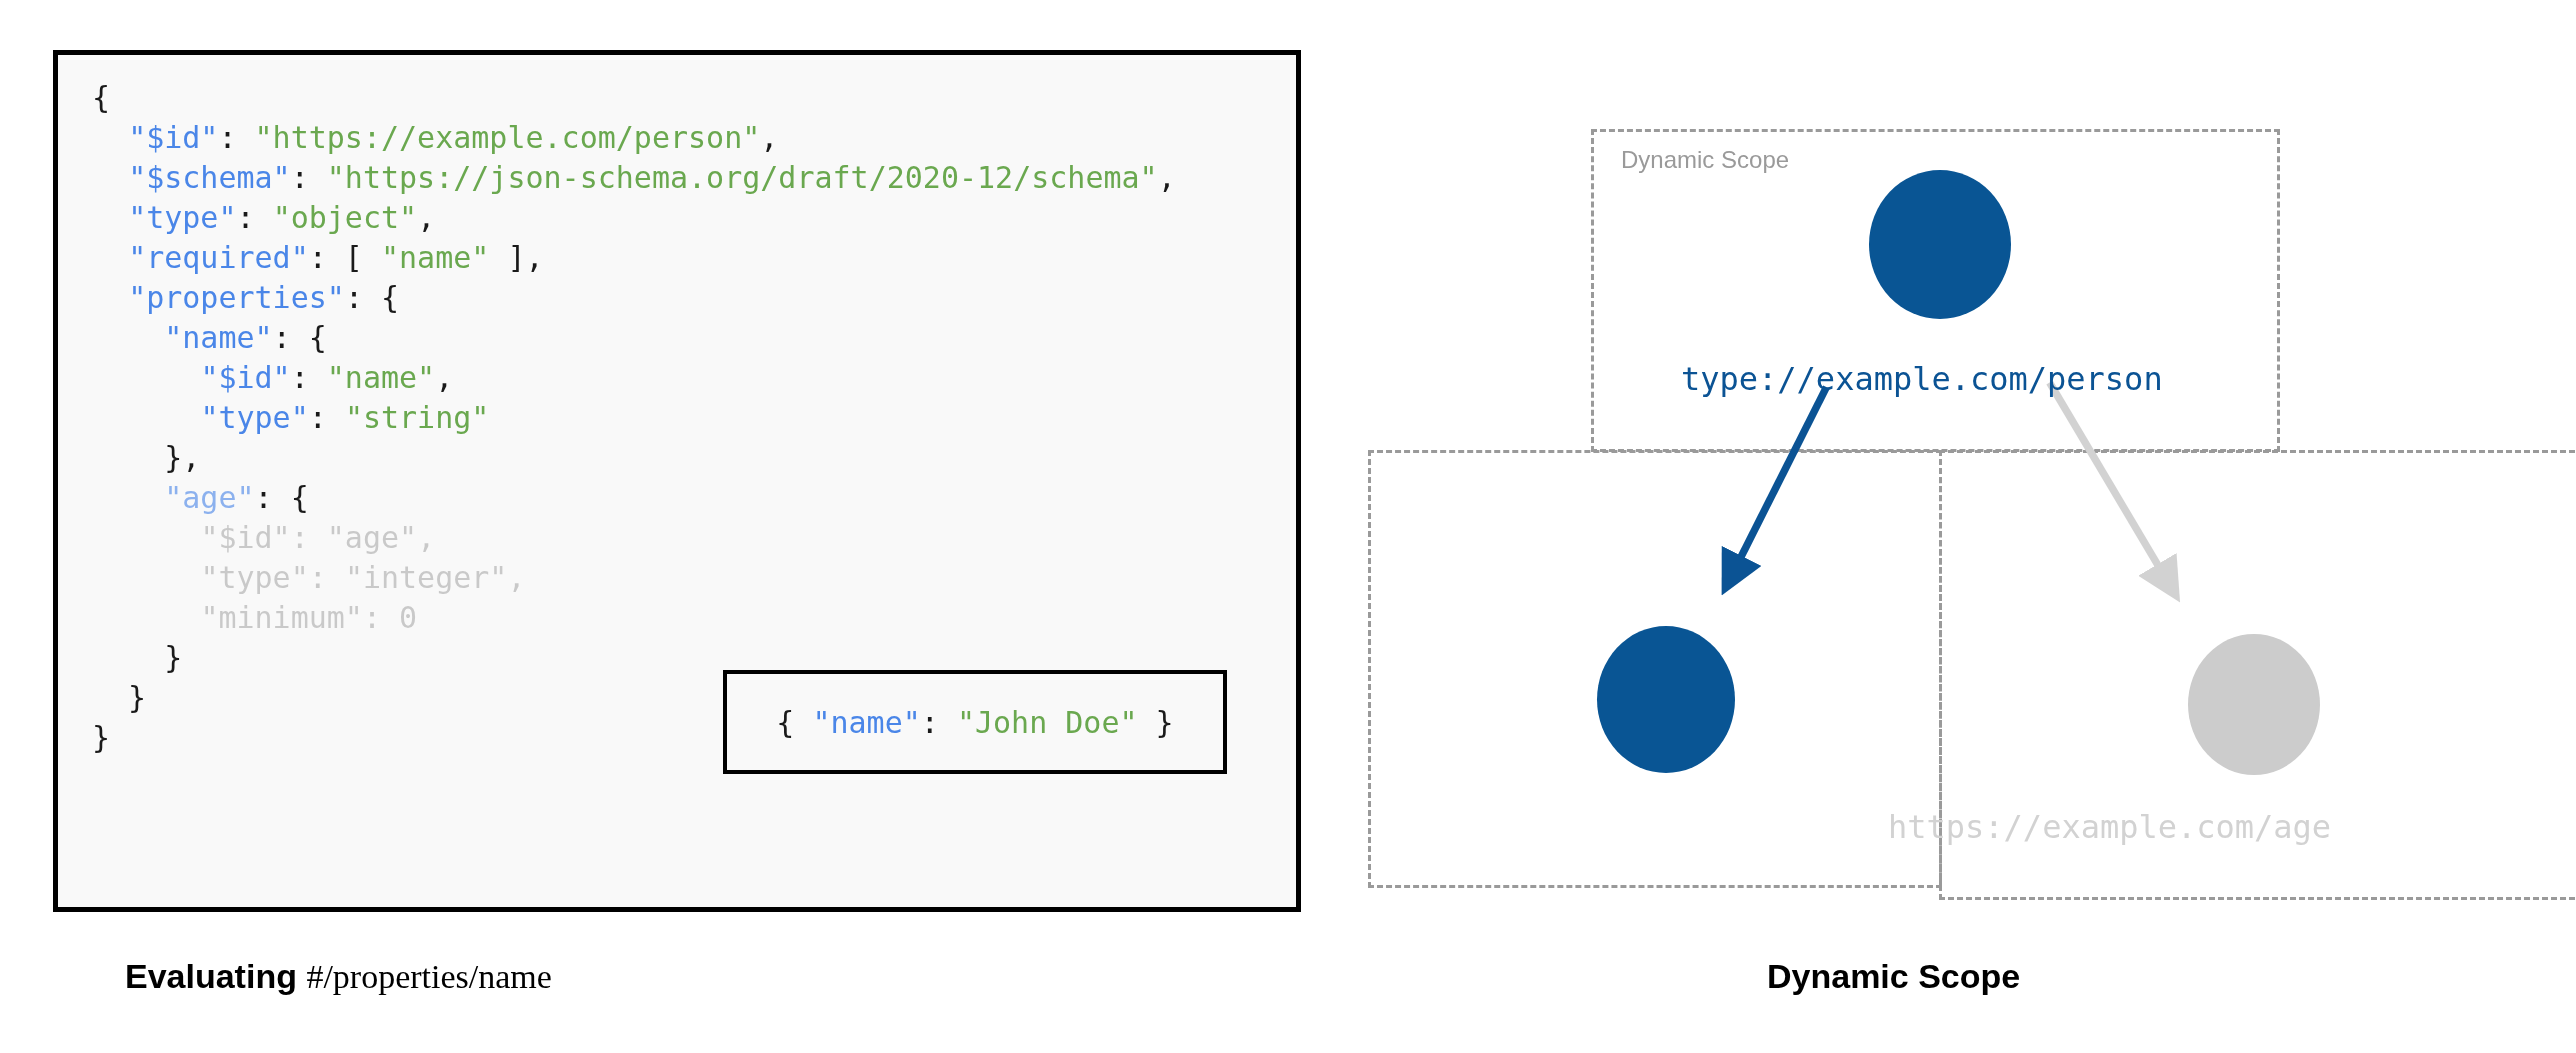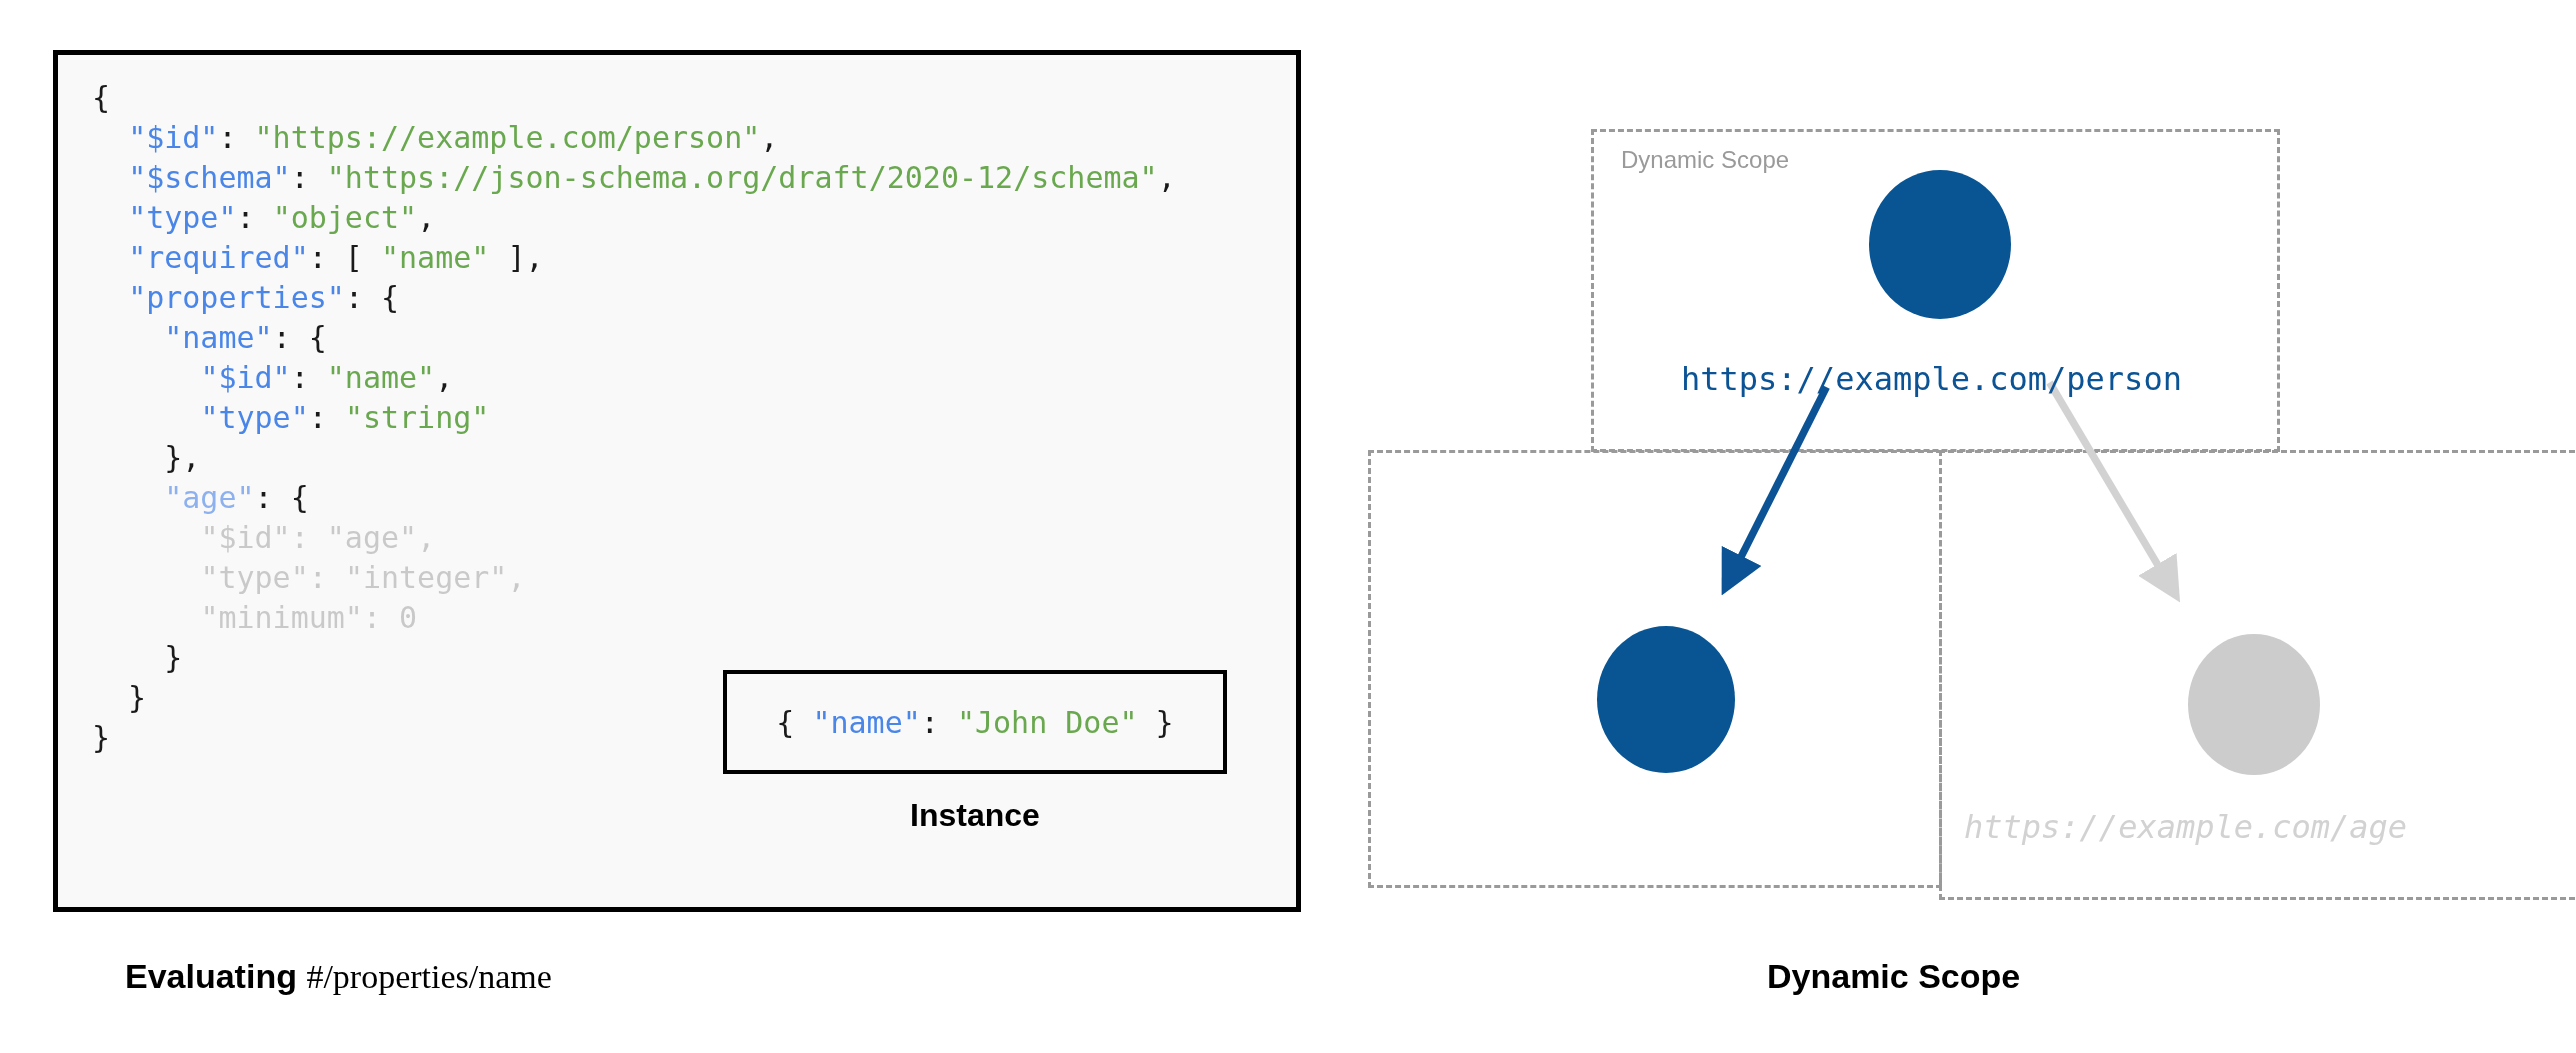--- a/index.html
+++ b/index.html
@@ -128,21 +128,21 @@
     position: absolute;
     font-family: "DejaVu Sans Mono", "Liberation Mono", monospace;
     font-size: 32px;
     white-space: nowrap;
   }
   .label-blue { color: #0b5394; }
   .label-grey { color: #d2d2d2; }
 
   .l-person { left: 1681px; top: 360px; }
   .l-name   { left: 1411px; top: 808px; }
-  .l-age    { left: 1964px; top: 808px; font-style: italic; }
+  .l-age    { left: 1888px; top: 808px; }
 
   svg.arrows {
     position: absolute;
     left: 0;
     top: 0;
     width: 2576px;
     height: 1053px;
     pointer-events: none;
   }
 
@@ -161,21 +161,20 @@
 
 <div id="root">
 
   <div class="code-panel">
     <div class="code-block" id="schema-code"><span class="code-line"><span class="tok-punc">{</span></span><span class="code-line"><span class="tok-punc">  </span><span class="tok-key">"$id"</span><span class="tok-punc">: </span><span class="tok-str">"https://example.com/person"</span><span class="tok-punc">,</span></span><span class="code-line"><span class="tok-punc">  </span><span class="tok-key">"$schema"</span><span class="tok-punc">: </span><span class="tok-str">"https://json-schema.org/draft/2020-12/schema"</span><span class="tok-punc">,</span></span><span class="code-line"><span class="tok-punc">  </span><span class="tok-key">"type"</span><span class="tok-punc">: </span><span class="tok-str">"object"</span><span class="tok-punc">,</span></span><span class="code-line"><span class="tok-punc">  </span><span class="tok-key">"required"</span><span class="tok-punc">: [ </span><span class="tok-str">"name"</span><span class="tok-punc"> ],</span></span><span class="code-line"><span class="tok-punc">  </span><span class="tok-key">"properties"</span><span class="tok-punc">: {</span></span><span class="code-line"><span class="tok-punc">    </span><span class="tok-key">"name"</span><span class="tok-punc">: {</span></span><span class="code-line"><span class="tok-punc">      </span><span class="tok-key">"$id"</span><span class="tok-punc">: </span><span class="tok-str">"name"</span><span class="tok-punc">,</span></span><span class="code-line"><span class="tok-punc">      </span><span class="tok-key">"type"</span><span class="tok-punc">: </span><span class="tok-str">"string"</span></span><span class="code-line"><span class="tok-punc">    },</span></span><span class="code-line"><span class="tok-punc">    </span><span class="dim-key">"age"</span><span class="tok-punc">: {</span></span><span class="code-line"><span class="tok-punc">      </span><span class="dim">"$id"</span><span class="dim">: </span><span class="dim">"age"</span><span class="dim">,</span></span><span class="code-line"><span class="tok-punc">      </span><span class="dim">"type"</span><span class="dim">: </span><span class="dim">"integer"</span><span class="dim">,</span></span><span class="code-line"><span class="tok-punc">      </span><span class="dim">"minimum"</span><span class="dim">: </span><span class="dim">0</span></span><span class="code-line"><span class="tok-punc">    }</span></span><span class="code-line"><span class="tok-punc">  }</span></span><span class="code-line"><span class="tok-punc">}</span></span></div>
   </div>
 
   <div class="instance-box">
     <div class="instance-code" id="instance-code"><span class="tok-punc">{ </span><span class="tok-key">"name"</span><span class="tok-punc">: </span><span class="tok-str">"John Doe"</span><span class="tok-punc"> }</span></div>
   </div>
-  <div class="instance-label">Instance</div>
 
   <div class="caption-left">
     <span>Evaluating </span><span class="mono">#/properties/name</span>
   </div>
 
   <div class="scope-box scope-top"></div>
   <div class="scope-box scope-left"></div>
   <div class="scope-box scope-right"></div>
 
   <div class="scope-caption">Dynamic Scope</div>
@@ -190,19 +189,19 @@
       </marker>
     </defs>
     <line x1="3208" y1="680" x2="3032" y2="1030" stroke="#0b5394" stroke-width="13" marker-end="url(#ah-blue)"></line>
     <line x1="3600" y1="672" x2="3820" y2="1043" stroke="#d2d2d2" stroke-width="13" marker-end="url(#ah-grey)"></line>
   </svg>
 
   <div class="node-circle node-blue c-person"></div>
   <div class="node-circle node-blue c-name"></div>
   <div class="node-circle node-grey c-age"></div>
 
-  <div class="node-label label-blue l-person">https://example.com/person</div>
+  <div class="node-label label-blue l-person">type://example.com/person</div>
   <div class="node-label label-grey l-age">https://example.com/age</div>
 
   <div class="caption-right">Dynamic Scope</div>
 
 </div>
 
 
 </body></html>

